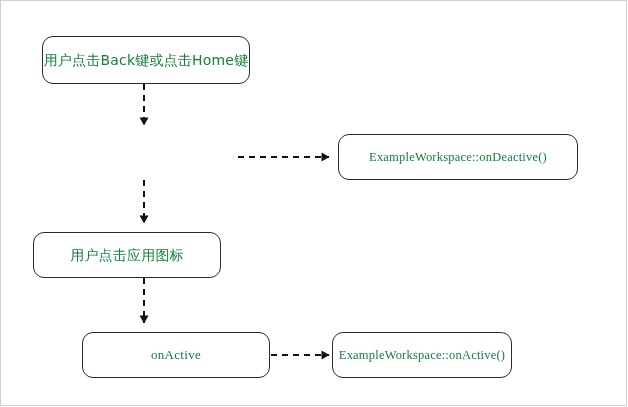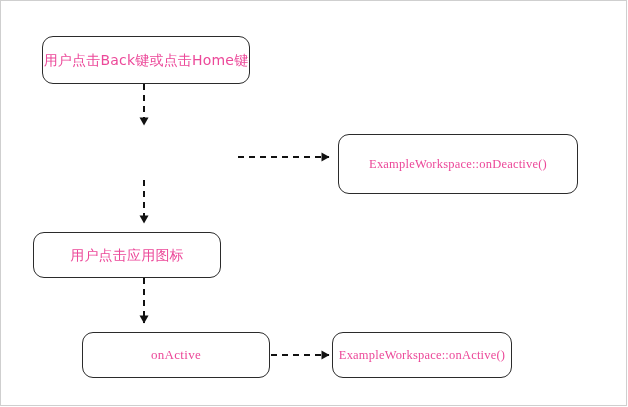--- a/index.html
+++ b/index.html
@@ -32,21 +32,21 @@
   .node {
     position: absolute;
     box-sizing: border-box;
     background: #ffffff;
     border: 1px solid #2b2b2b;
     border-radius: 11px;
     display: flex;
     align-items: center;
     justify-content: center;
     text-align: center;
-    color: #ec4899;
+    color: #15803d;
     line-height: 1.15;
     white-space: nowrap;
   }
   .node .label {
     display: block;
     padding: 0 6px;
   }
   
   .node.cjk .label {
     font-family: "DejaVu Sans", "Liberation Sans", sans-serif;
@@ -96,21 +96,21 @@
         <line x1="144" y1="278" x2="144" y2="323" stroke-dasharray="6 5" marker-end="url(#arrow-down)"></line>
         <line x1="238" y1="355" x2="329" y2="355" stroke-dasharray="6 5" marker-end="url(#arrow-right)"></line>
       </g>
   </svg>
 
   <div class="node cjk" style="left: 42px; top: 36px; width: 208px; height: 48px; border-color: rgb(43, 43, 43);">
     <span class="label">用户点击Back键或点击Home键</span>
   </div>
 
 
-  <div class="node api" style="left: 338px; top: 134px; width: 240px; height: 60px; border-color: rgb(43, 43, 43); text-align: right;">
+  <div class="node api" style="left: 338px; top: 134px; width: 240px; height: 46px; border-color: rgb(43, 43, 43); text-align: right;">
     <span class="label">ExampleWorkspace::onDeactive()</span>
   </div>
 
   <div class="node cjk" style="left: 33px; top: 232px; width: 188px; height: 46px; border-color: rgb(43, 43, 43);">
     <span class="label">用户点击应用图标</span>
   </div>
 
   <div class="node mono-ish" style="left: 50px; top: 332px; width: 188px; height: 46px; border-color: rgb(43, 43, 43); margin-left: 32px;">
     <span class="label">onActive</span>
   </div>

